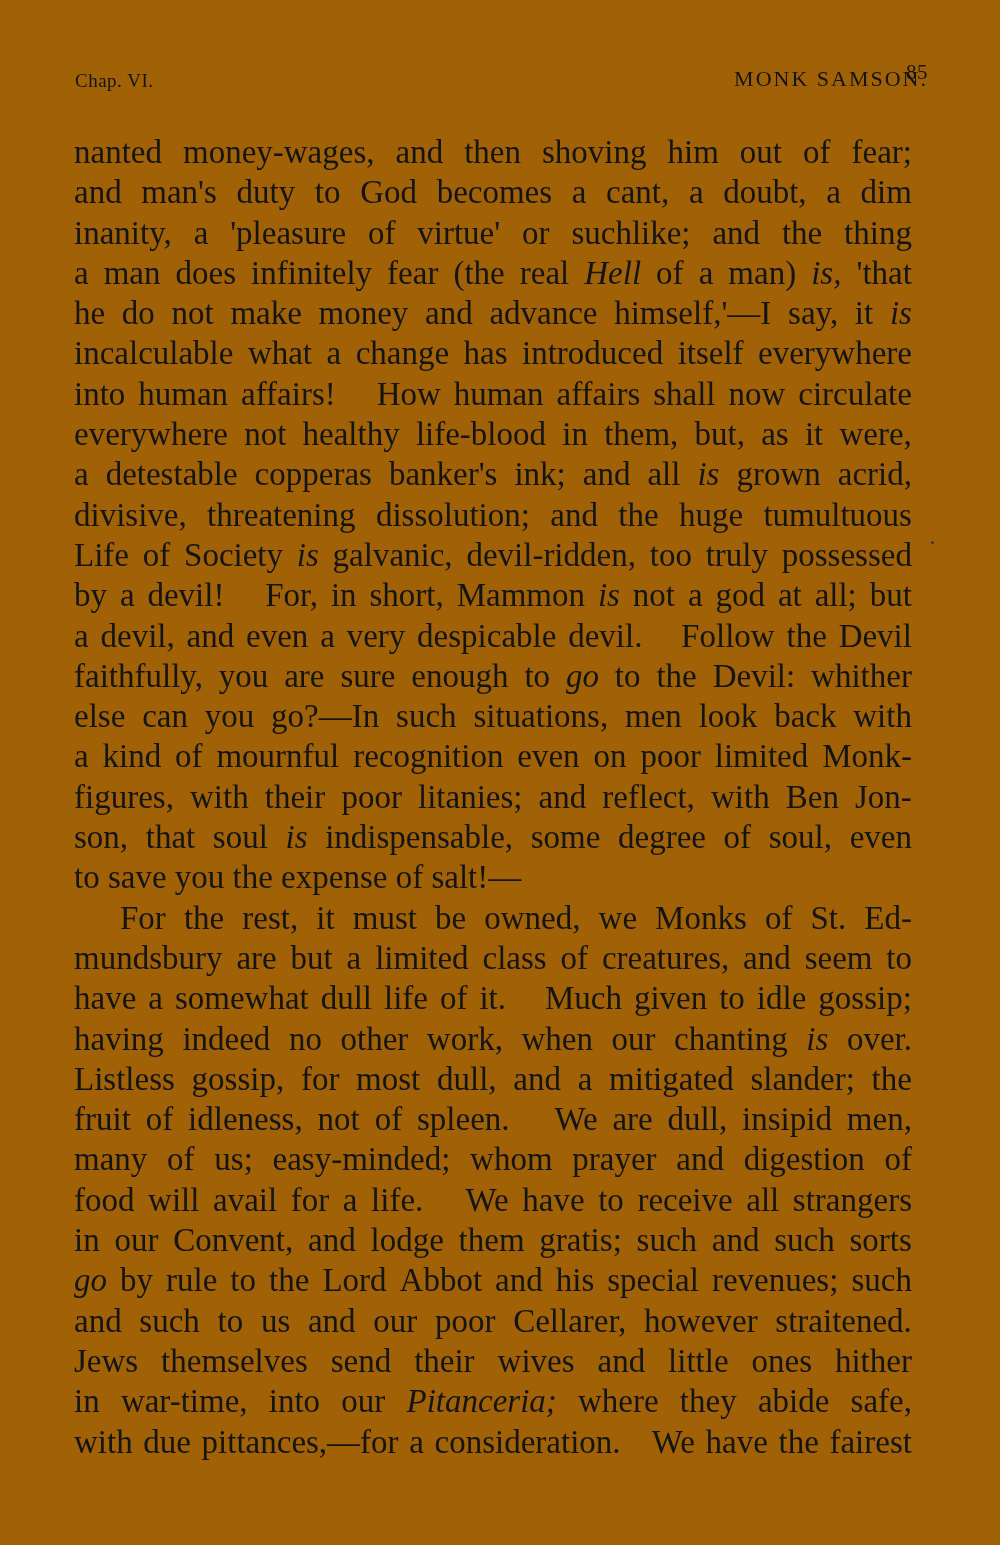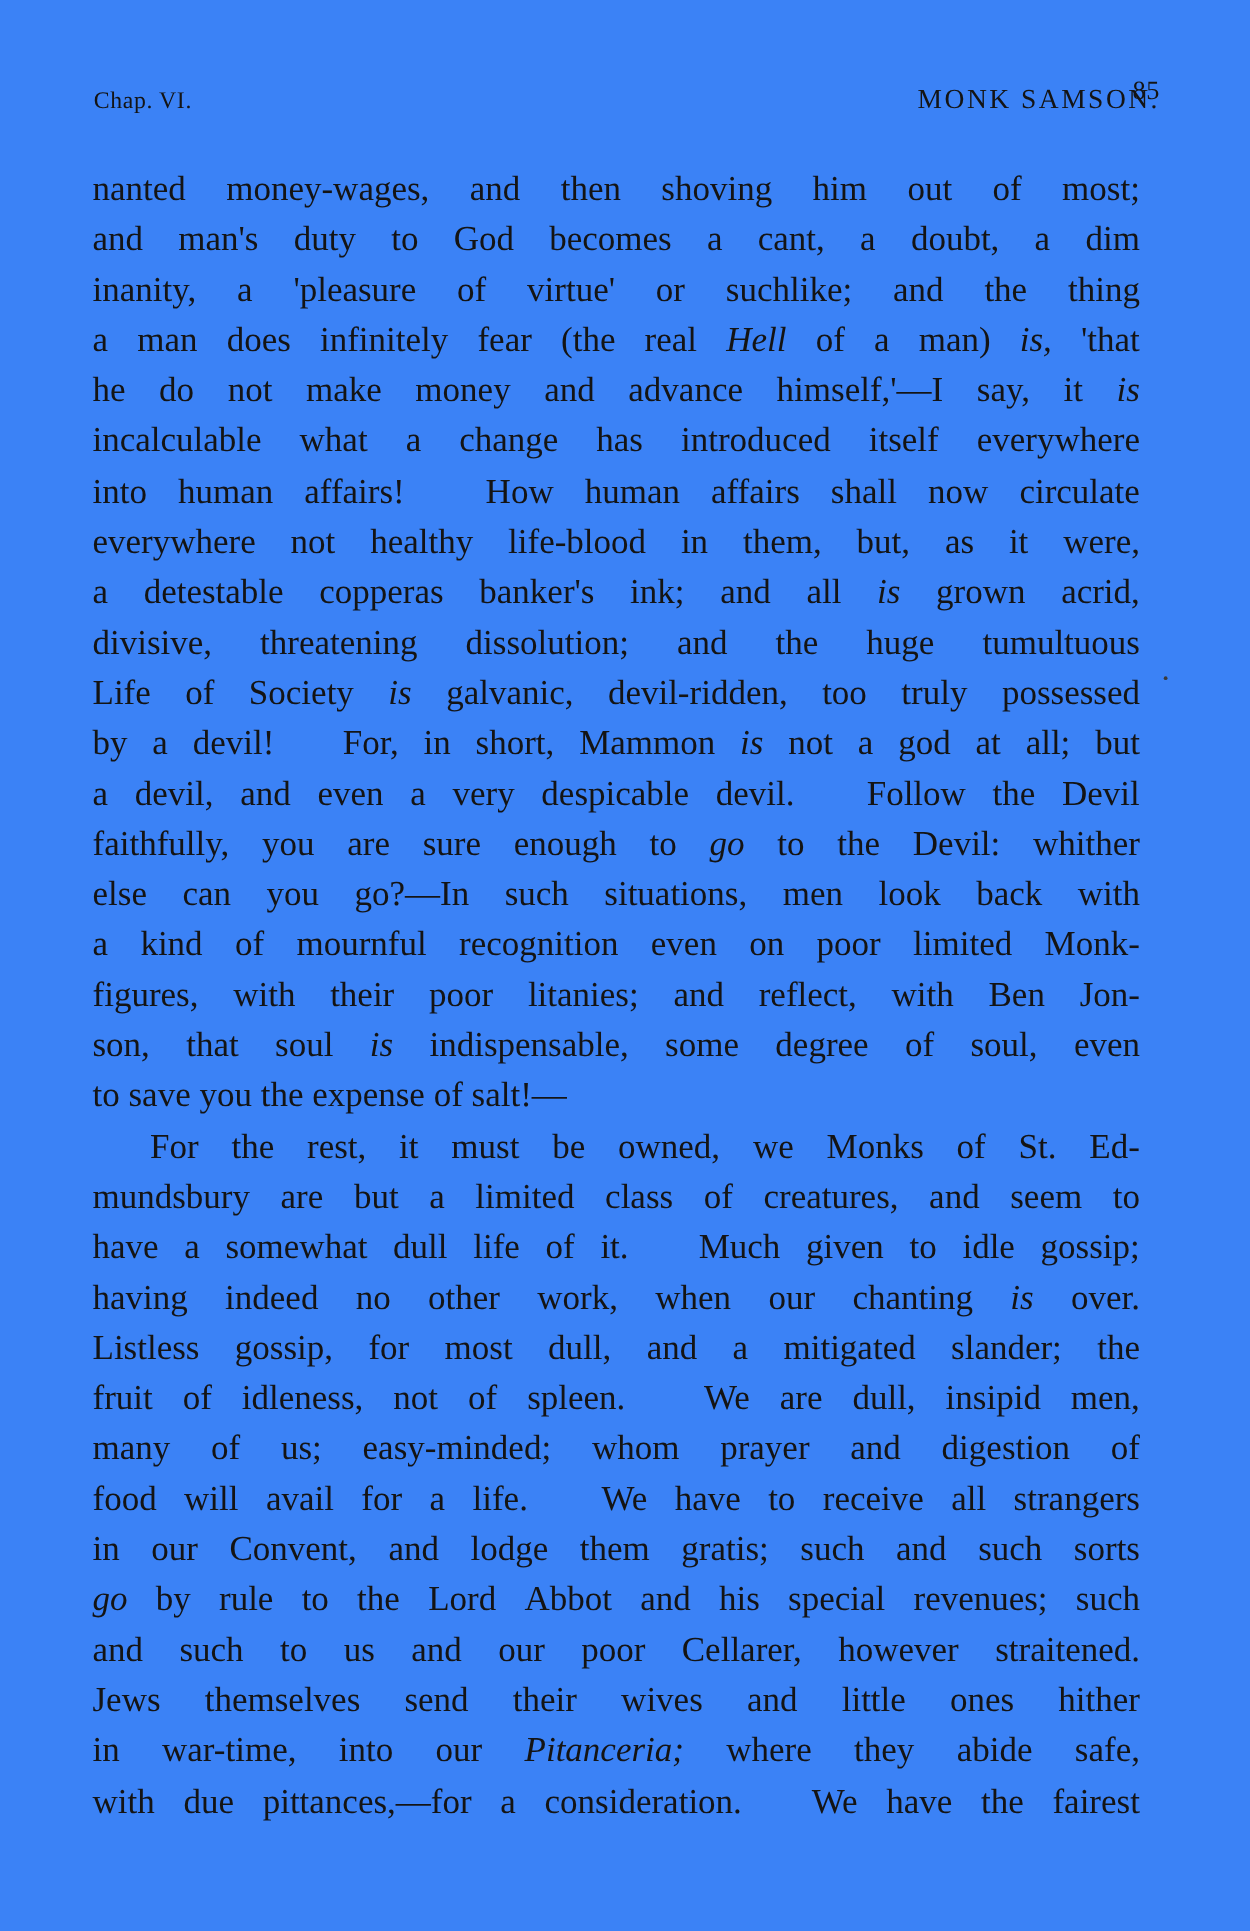--- a/index.html
+++ b/index.html
@@ -4,21 +4,21 @@
 <style>
   html, body {
     margin: 0;
     padding: 0;
     background: #ffffff;
   }
   .page {
     position: relative;
     width: 1000px;
     height: 1545px;
-    background: #3b82f6;
+    background: #a16207;
     font-family: "Liberation Serif", "DejaVu Serif", serif;
     color: #141414;
     overflow: hidden;
   }
   .header {
     position: absolute;
     top: 62px;
     left: 75px;
     right: 72px;
     height: 40px;
@@ -44,21 +44,21 @@
     right: 0;
     top: -2px;
     font-size: 21px;
     letter-spacing: 0.5px;
   }
   .body-text {
     position: absolute;
     top: 132px;
     left: 74px;
     width: 838px;
-    font-size: 28px;
+    font-size: 33px;
     line-height: 40.3px;
     text-align: justify;
     text-justify: inter-word;
   }
   .body-text p {
     margin: 0;
   }
   .line {
     display: block;
     white-space: nowrap;
@@ -104,21 +104,21 @@
     <p>
       <span class="jline">
           <span>nanted</span>
           <span>money-wages,</span>
           <span>and</span>
           <span>then</span>
           <span>shoving</span>
           <span>him</span>
           <span>out</span>
           <span>of</span>
-          <span>most;</span>
+          <span>fear;</span>
         </span>
       <span class="jline">
           <span>and</span>
           <span>man's</span>
           <span>duty</span>
           <span>to</span>
           <span>God</span>
           <span>becomes</span>
           <span>a</span>
           <span>cant,</span>

